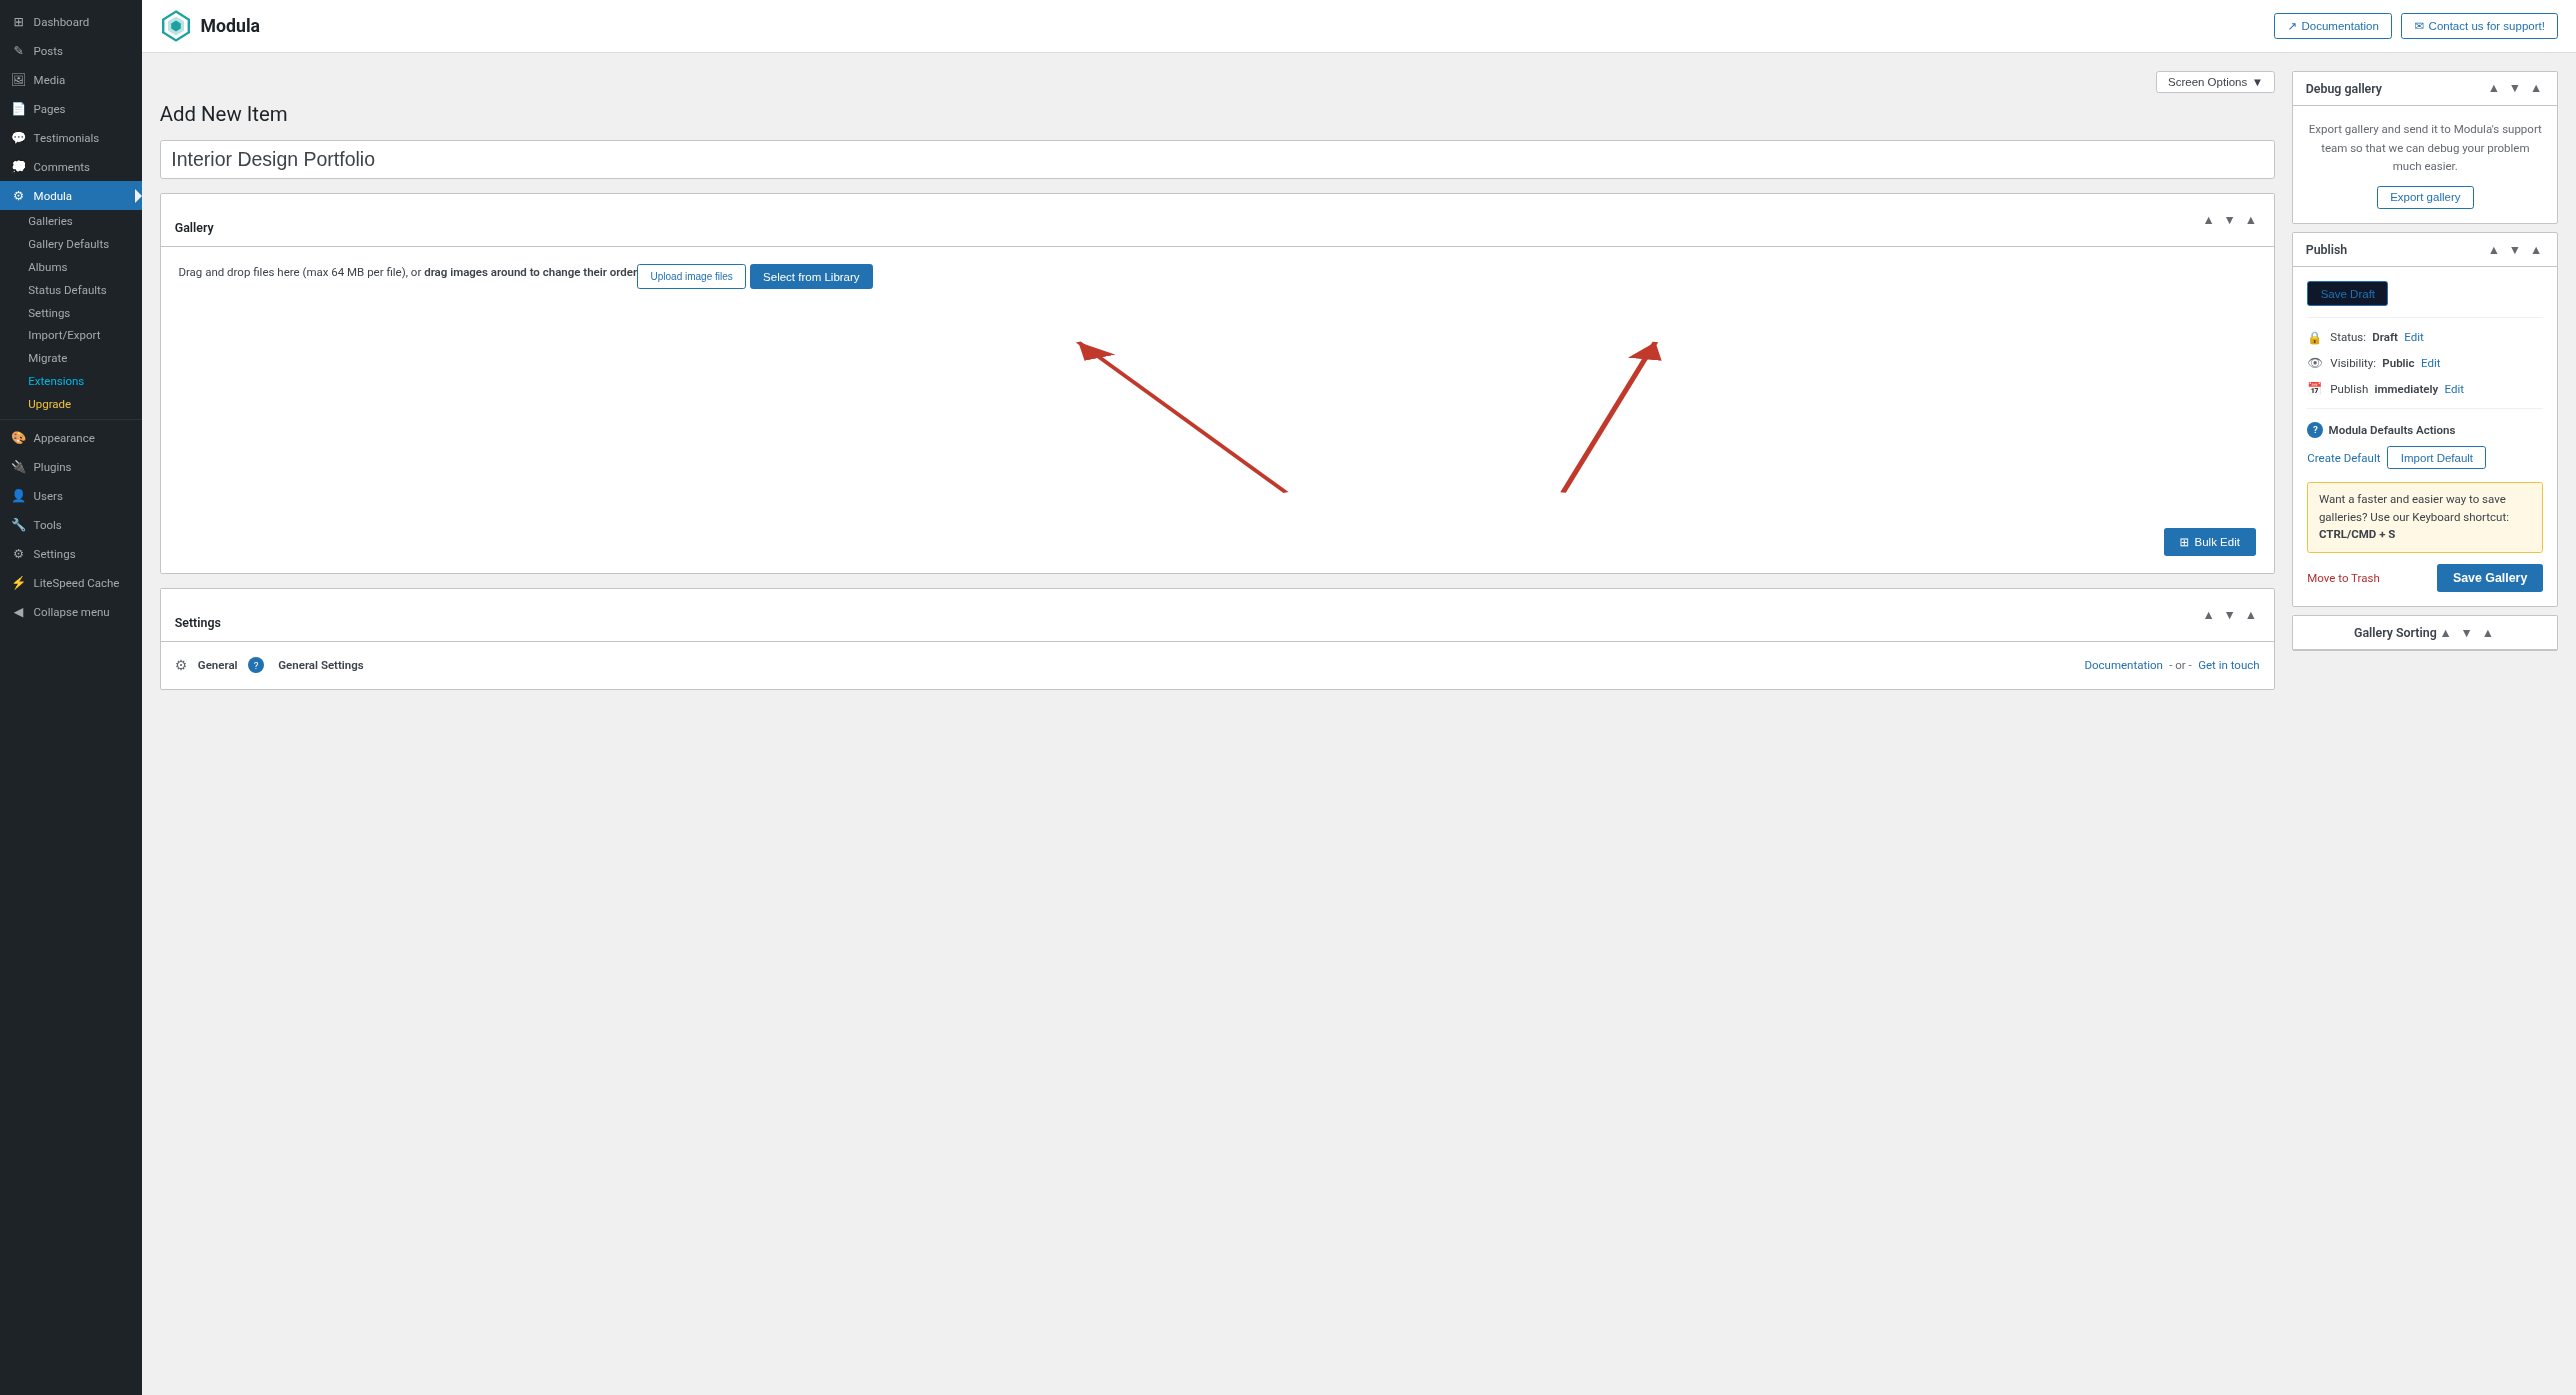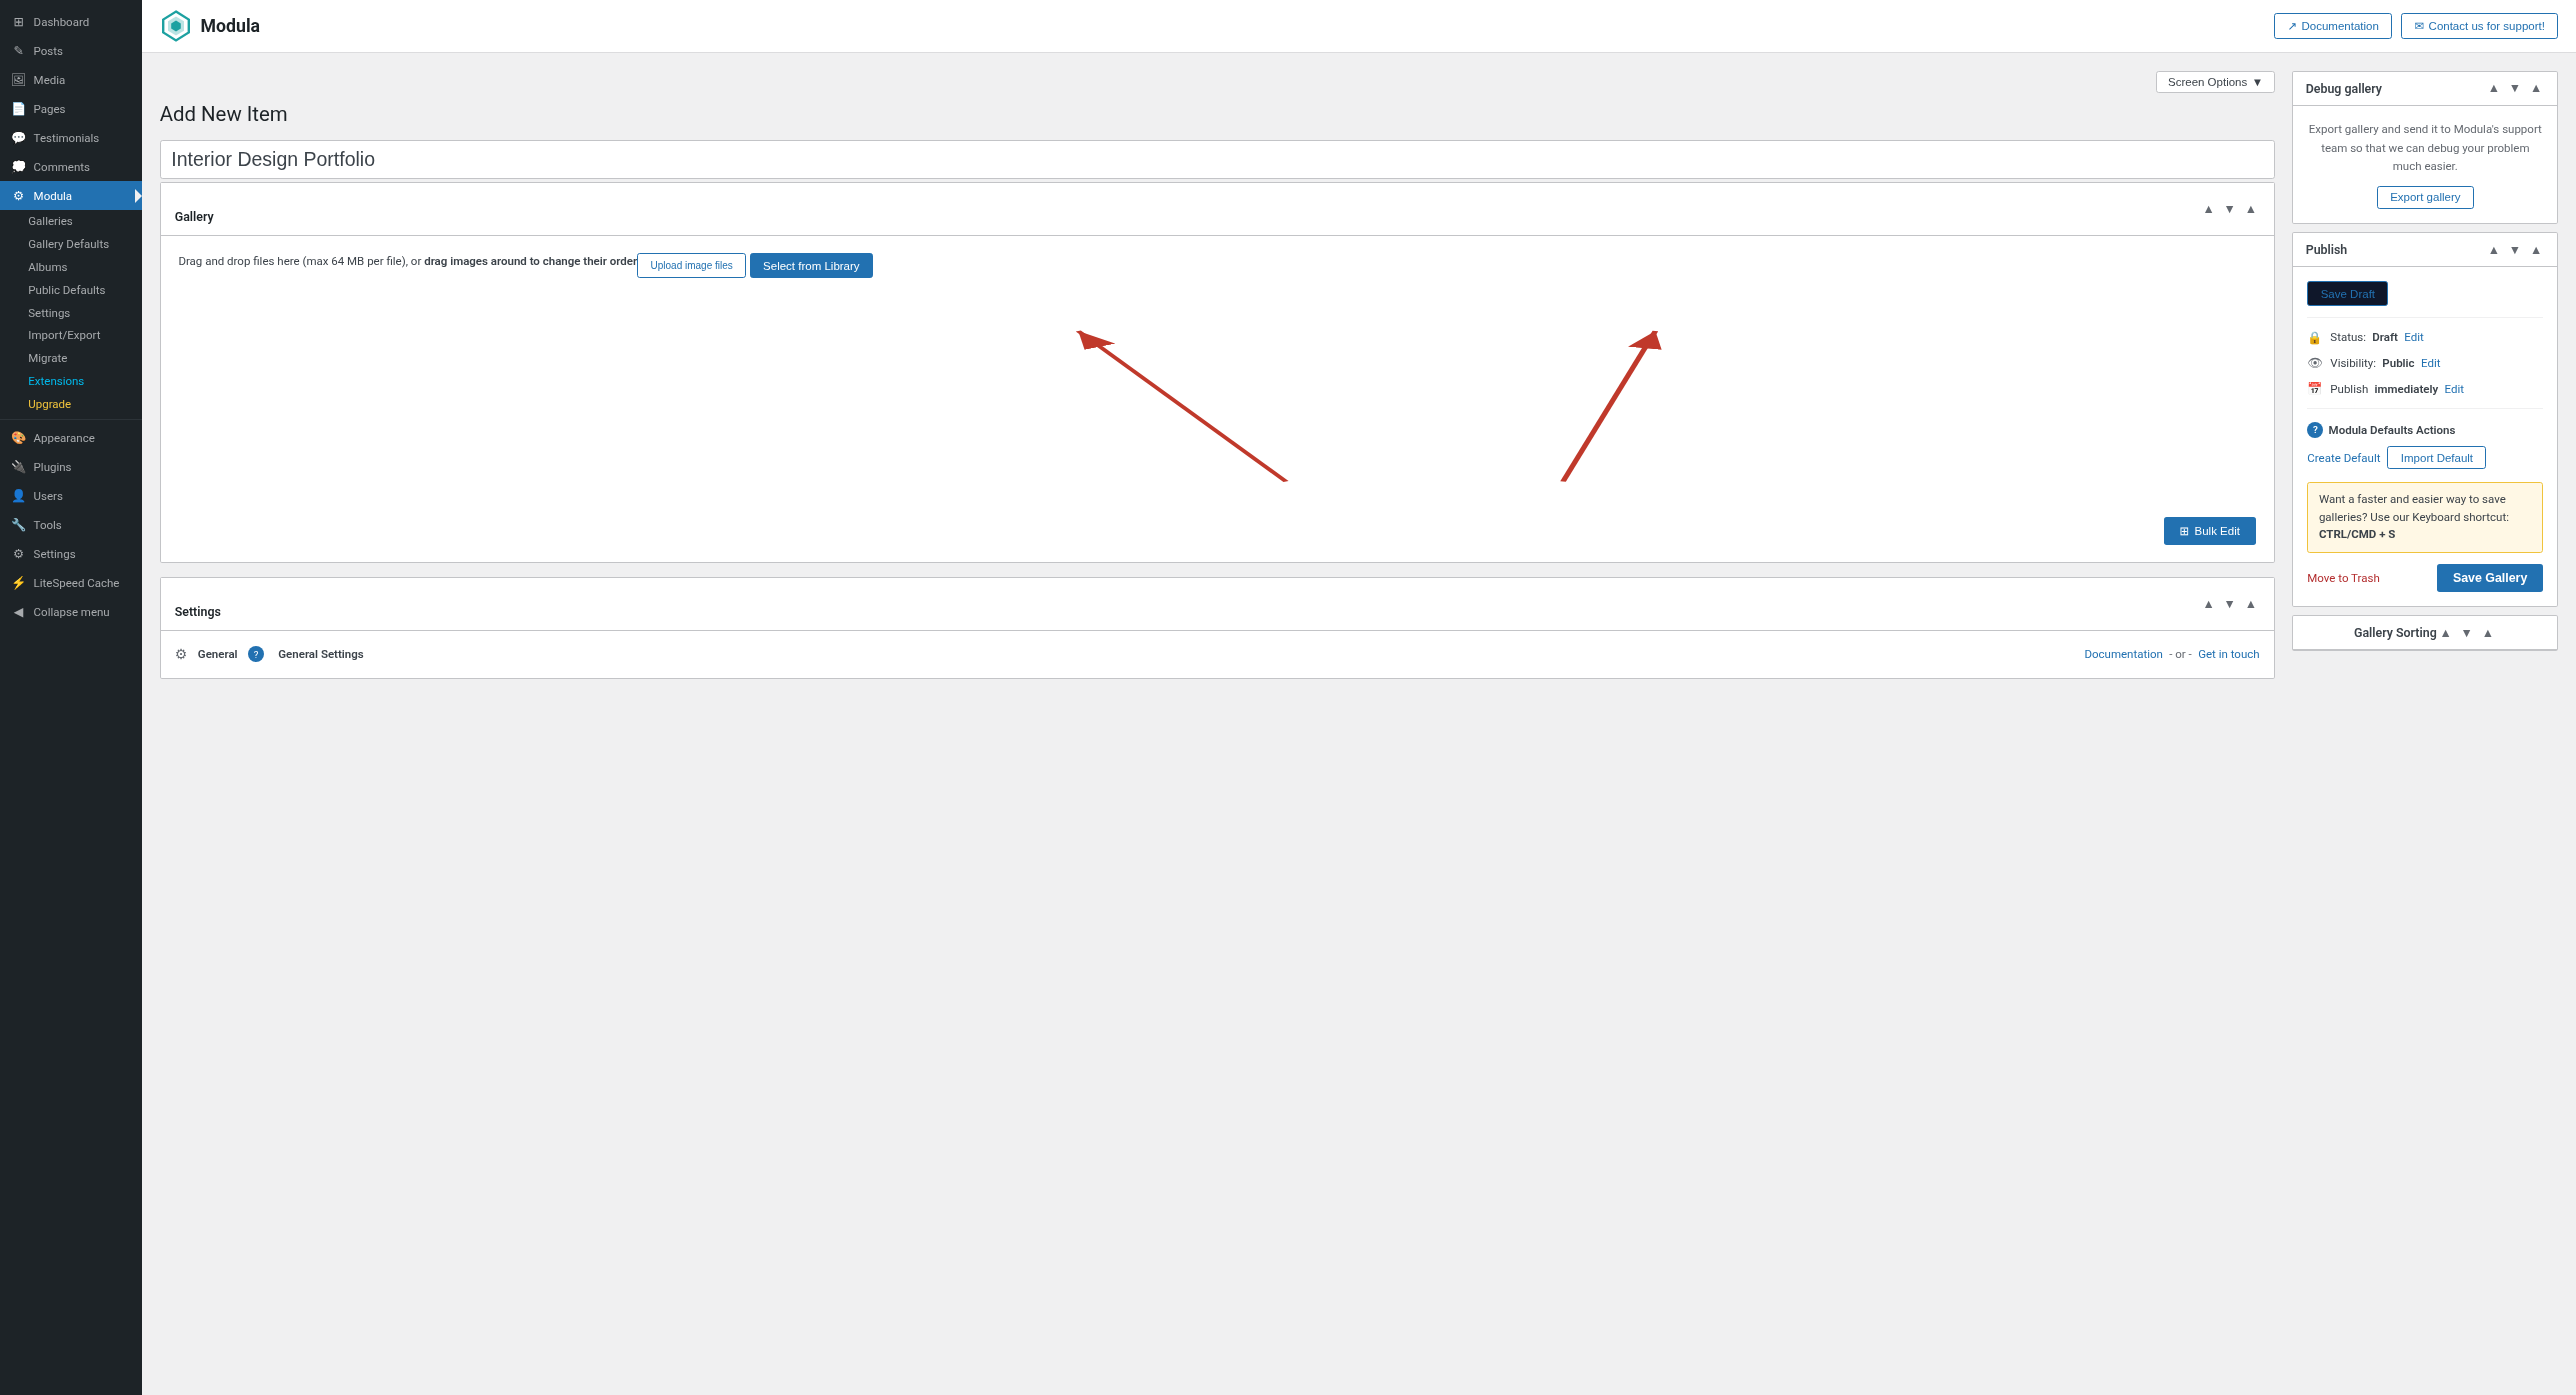--- a/index.html
+++ b/index.html
@@ -34,21 +34,21 @@
     .content-sidebar { width: 266px; flex-shrink: 0; margin-left: 17.7px; }
 
     
     .screen-options-bar { display: flex; justify-content: flex-end; margin-bottom: 8.9px; }
     .screen-options-btn { background: #fff; border: 0.9px solid #c3c4c7; padding: 4.4px 10.6px; border-radius: 2.7px; cursor: pointer; font-size: 11.5px; color: #3c434a; display: flex; gap: 4.4px; }
 
     
     .page-title { font-size: 20.4px; font-weight: 400; color: #1d2327; margin-bottom: 14px; }
 
     
-    .gallery-name-input { width: 100%; padding: 7px 10.6px; border: 0.9px solid #c3c4c7; border-radius: 2.7px; font-size: 19.5px; color: #3c434a; background: #fff; margin-bottom: 3px; outline: none; }
+    .gallery-name-input { width: 100%; padding: 7px 10.6px; border: 0.9px solid #c3c4c7; border-radius: 2.7px; font-size: 19.5px; color: #3c434a; background: #fff; margin-bottom: 14px; outline: none; }
 
     
     .panel { background: #fff; border: 0.9px solid #c3c4c7; margin-bottom: 14px; border-radius: 1.8px; }
     .panel-header { display: flex; align-items: center; justify-content: space-between; padding: 10.6px 14px; border-bottom: 0.9px solid #c3c4c7; background: #fff; }
     .panel-title { font-size: 12.4px; font-weight: 600; color: #1d2327; margin-top: 15px; }
     .panel-controls { display: flex; gap: 3.5px; }
     .panel-body { padding: 17.7px; }
 
     
     .gallery-dropzone { min-height: 284px; display: flex; flex-direction: column; justify-content: space-between; }
@@ -139,21 +139,21 @@
     </div>
     <div class="sidebar-item active sidebar-modula-active" style="background:#2271b1; color:#fff;">
       <span class="icon">⚙</span>
       <span>Modula</span>
     </div>
 
     <div class="sidebar-sub">
       <div class="sidebar-sub-item">Galleries</div>
       <div class="sidebar-sub-item">Gallery Defaults</div>
       <div class="sidebar-sub-item">Albums</div>
-      <div class="sidebar-sub-item">Public Defaults</div>
+      <div class="sidebar-sub-item">Status Defaults</div>
       <div class="sidebar-sub-item">Settings</div>
       <div class="sidebar-sub-item">Import/Export</div>
       <div class="sidebar-sub-item">Migrate</div>
       <div class="sidebar-sub-item green" style="color:#00b9eb;">Extensions</div>
       <div class="sidebar-sub-item yellow" style="color:#f0c33c;">Upgrade</div>
     </div>
     <hr class="sidebar-divider">
     <div class="sidebar-item">
       <span class="icon">🎨</span>
       <span>Appearance</span>

